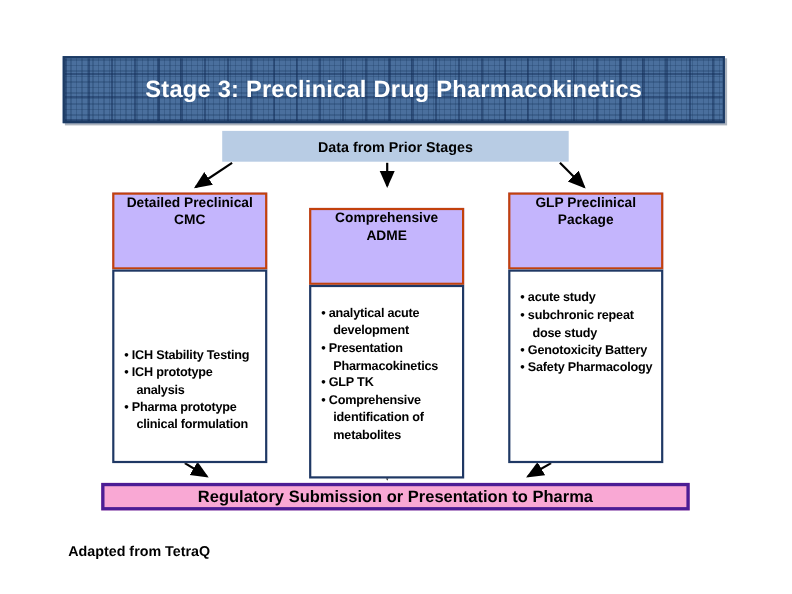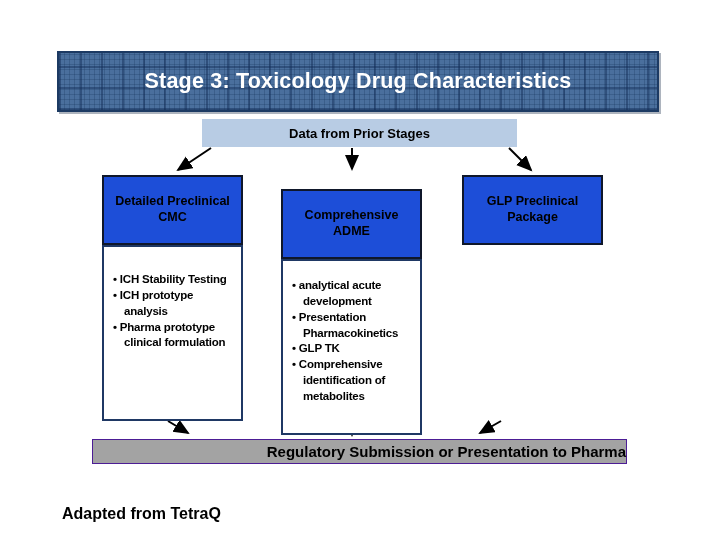--- a/index.html
+++ b/index.html
@@ -26,49 +26,49 @@
   .databox{
     position:absolute; left:202px; top:119px; width:315px; height:28px;
     background:#b8cce4; display:flex; align-items:center; justify-content:center;
     font-size:13px;
   }
   
   .col{ position:absolute; top:175px; width:141px; }
   .col.c1{ left:102px; } .col.c2{ left:281px;margin-top:14px; } .col.c3{ left:462px; }
   .hdr{
     box-sizing:border-box; width:141px; height:70px;
-    background:#1d4ed8; border:2px solid #0f172a;
-    display:flex; align-items:center; justify-content:center; text-align:center;
+    background:#c4b5fd; border:2px solid #c2410c;
+    display:flex; justify-content:center; text-align:center;
     font-size:12.5px; line-height:1.25; padding:0 10px;
   }
   .body{
     box-sizing:border-box; width:141px; height:176px; margin-top:0;
     background:#ffffff; border:2px solid #1f3864;
   }
   .body ul{ list-style:none; margin:0; padding:17px 3px 0 5px;
     font-size:11.5px; line-height:1.38; letter-spacing:-0.2px; }
-  .c1 .body ul{ padding-top:25px; }
+  .c1 .body ul{ padding-top:25px;margin-top:44px; }
   .body li{ padding-left:15px; text-indent:-11px; }
   .body li::before{ content:"\2022\00a0"; }
   
   .bottombar{
     position:absolute; left:92px; top:439px; width:535px; height:25px;
-    box-sizing:border-box; background:#a3a3a3; border:1px solid #4c1d95;
-    display:flex; align-items:center; justify-content:flex-end; font-size:15px;
+    box-sizing:border-box; background:#f9a8d4; border:3px solid #4c1d95;
+    display:flex; align-items:center; justify-content:center; font-size:15px;
   }
-  .footnote{ position:absolute; left:62px; top:493px; font-size:16px;margin-top:12px; }
+  .footnote{ position:absolute; left:62px; top:493px; font-size:13px; }
   .arrows{ position:absolute; left:0; top:0; width:720px; height:540px; pointer-events:none; }
 </style>
 </head>
 <body>
 
 <div class="slide">
 
   <div class="banner">
-    <span class="title">Stage 3: Toxicology Drug Characteristics</span>
+    <span class="title">Stage 3: Preclinical Drug Pharmacokinetics</span>
   </div>
 
   <div class="databox">
     <span>Data from Prior Stages</span>
   </div>
 
   <svg class="arrows" viewBox="0 0 720 540">
     <defs>
       <marker id="ah" markerWidth="9" markerHeight="8" refX="7" refY="3.5" orient="auto">
         <path d="M0,0 L8,3.5 L0,7 z" fill="#000"></path>
@@ -106,20 +106,28 @@
         <li><span>GLP TK</span></li>
         <li><span>Comprehensive identification of metabolites</span></li>
       </ul>
     </div>
   </div>
 
   <div class="col c3">
     <div class="hdr">
       <span>GLP Preclinical Package</span>
     </div>
+    <div class="body">
+      <ul>
+        <li><span>acute study</span></li>
+        <li><span>subchronic repeat dose study</span></li>
+        <li><span>Genotoxicity Battery</span></li>
+        <li><span>Safety Pharmacology</span></li>
+      </ul>
+    </div>
   </div>
 
   <div class="bottombar">
     <span>Regulatory Submission or Presentation to Pharma</span>
   </div>
 
   <div class="footnote">Adapted from TetraQ</div>
 
 </div>
 

